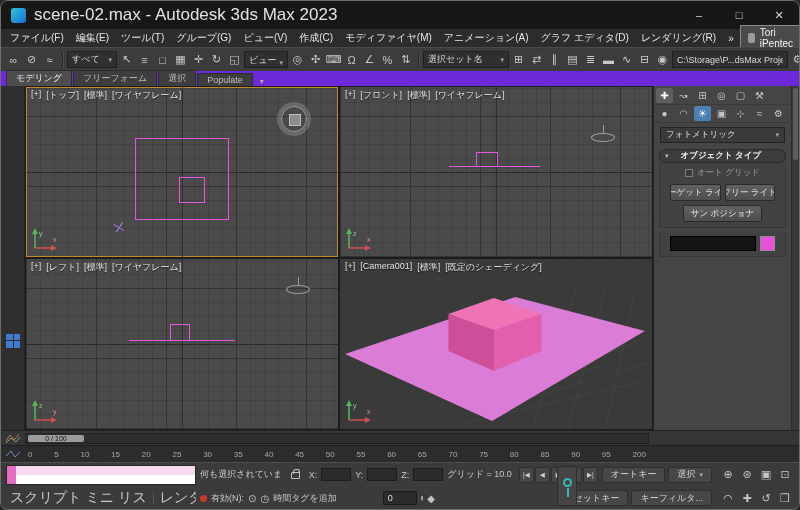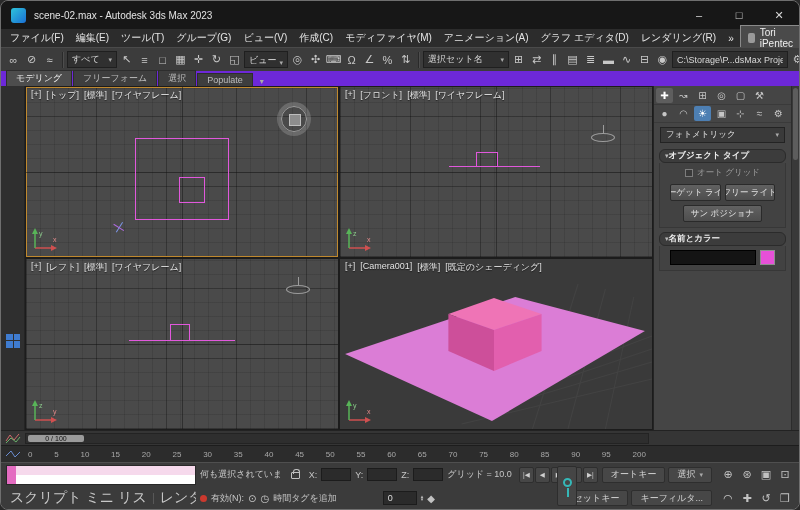--- a/index.html
+++ b/index.html
@@ -2,21 +2,21 @@
 <html style="--swatch: #e750d8; --magenta: #e158dc; --active-border: #c0892e; --plane: #db7dd6; --box-top: #ef74b6; --box-left: #cd4f9a; --box-right: #e25fae; --listener-bar: #e46cc1; --listener-macro: #f6d9ec; --accent-blue: #3f7cd0;"><head>
 <meta charset="utf-8">
 <style>
   *{margin:0;padding:0;box-sizing:border-box;font-family:"Liberation Sans","DejaVu Sans",sans-serif;}
   body{background:#2a2a2a;width:800px;height:510px;overflow:hidden;}
   .window{width:800px;height:510px;background:#2f2f2f;border:1px solid #6f6f6f;border-radius:8px;overflow:hidden;display:flex;flex-direction:column;color:#ddd;}
 
   
   .titlebar{height:28px;background:#171717;display:flex;align-items:center;flex:0 0 auto;}
   .app-icon{width:15px;height:15px;margin:0 8px 0 10px;border-radius:3px;background:linear-gradient(135deg,#2ec4da,#1a6fd4);}
-  .title-text{font-size:10px;color:#e2e2e2;}
+  .title-text{font-size:17px;color:#e2e2e2;}
   .win-controls{margin-left:auto;display:flex;height:100%;}
   .win-btn{width:40px;display:flex;align-items:center;justify-content:center;font-size:11px;color:#d8d8d8;}
 
   
   .menubar{height:18px;background:#2c2c2c;display:flex;align-items:center;font-size:10px;padding-left:3px;flex:0 0 auto;}
   .menubar .menu-item{padding:0 6px;color:#e4e4e4;white-space:nowrap;}
   .menubar-right{margin-left:auto;display:flex;align-items:center;gap:7px;padding-right:8px;}
   .user-chip{display:flex;align-items:center;gap:5px;background:#4a4a4a;border:1px solid #8a8a8a;padding:1px 7px;font-size:10px;color:#f0f0f0;}
   .avatar{width:10px;height:10px;border-radius:2px;background:#9a9a9a;}
   .arrow{font-size:7px;color:#aaa;}
@@ -83,21 +83,21 @@
   .cmd-inner{flex:1;display:flex;flex-direction:column;min-width:0;}
   .cmd-tabs,.cmd-cats{display:flex;align-items:center;padding:1px 2px;gap:2px;}
   .cmd-tabs{height:19px;border-bottom:1px solid #3a3a3a;}
   .cmd-cats{height:18px;border-bottom:1px solid #3a3a3a;}
   .cmd .icon{width:17px;height:15px;display:flex;align-items:center;justify-content:center;color:#c6c6c6;font-size:10px;border-radius:2px;}
   .cmd-tabs .icon.active{background:#5e5e5e;color:#fff;}
   .cmd-cats .icon.active{background:#4d7fb3;color:#fff;}
   .cmd-combo{margin:4px 6px 2px;height:16px;background:#3a3a3a;border:1px solid #232323;display:flex;align-items:center;padding:0 5px;font-size:8.5px;color:#e0e0e0;}
   .cmd-combo .arrow{margin-left:auto;}
   .rollout{margin:4px 5px 0;}
-  .rollout-header{height:14px;background:#3c3c3c;border:1px solid #2b2b2b;border-radius:6px;display:flex;align-items:center;gap:0;padding:0 5px;font-size:8.5px;color:#ededed;font-weight:bold;}
+  .rollout-header{height:14px;background:#3c3c3c;border:1px solid #2b2b2b;border-radius:6px;display:flex;align-items:center;gap:12px;padding:0 5px;font-size:8.5px;color:#ededed;font-weight:bold;}
   .rollout-header .tri{font-size:7px;color:#bbb;font-weight:normal;}
   .rollout-body{background:#424242;border:1px solid #373737;border-top:none;padding:4px 10px 5px;}
   .autogrid{display:flex;align-items:center;gap:4px;color:#9c9c9c;justify-content:center;font-size:8.5px;}
   .cb{width:8px;height:8px;border:1px solid #7d7d7d;background:#3a3a3a;}
   .btns{display:grid;grid-template-columns:1fr 1fr;gap:4px 4px;margin-top:5px;}
   .cmd-btn{height:17px;background:linear-gradient(#616161,#4e4e4e);border:1px solid #2a2a2a;border-radius:2px;color:#e3e3e3;font-size:8.5px;display:flex;align-items:center;justify-content:center;white-space:nowrap;overflow:hidden;}
   .cmd-btn.wide{grid-column:1 / -1;width:76%;justify-self:center;}
   .name-row{display:flex;gap:4px;align-items:center;}
   .name-input{flex:1;height:15px;background:#141414;border:1px solid #000;}
   .swatch{width:15px;height:15px;background:var(--swatch);border:1px solid #8f8f8f;}
@@ -389,24 +389,20 @@
               <span>オート グリッド</span>
             </label>
             <div class="btns">
                 <span class="cmd-btn">ターゲット ライト</span>
                 <span class="cmd-btn">フリー ライト</span>
                 <span class="cmd-btn wide">サン ポジショナ</span>
               </div>
           </div>
         </div>
         <div class="rollout">
-          <div class="rollout-header">
-            <span class="tri">▾</span>
-            <span>名前とカラー</span>
-          </div>
           <div class="rollout-body name-row">
             <span class="name-input"></span>
             <span class="swatch"></span>
           </div>
         </div>
       </div>
       <div class="cmd-scroll">
           <div class="thumb"></div>
         </div>
     </div>

